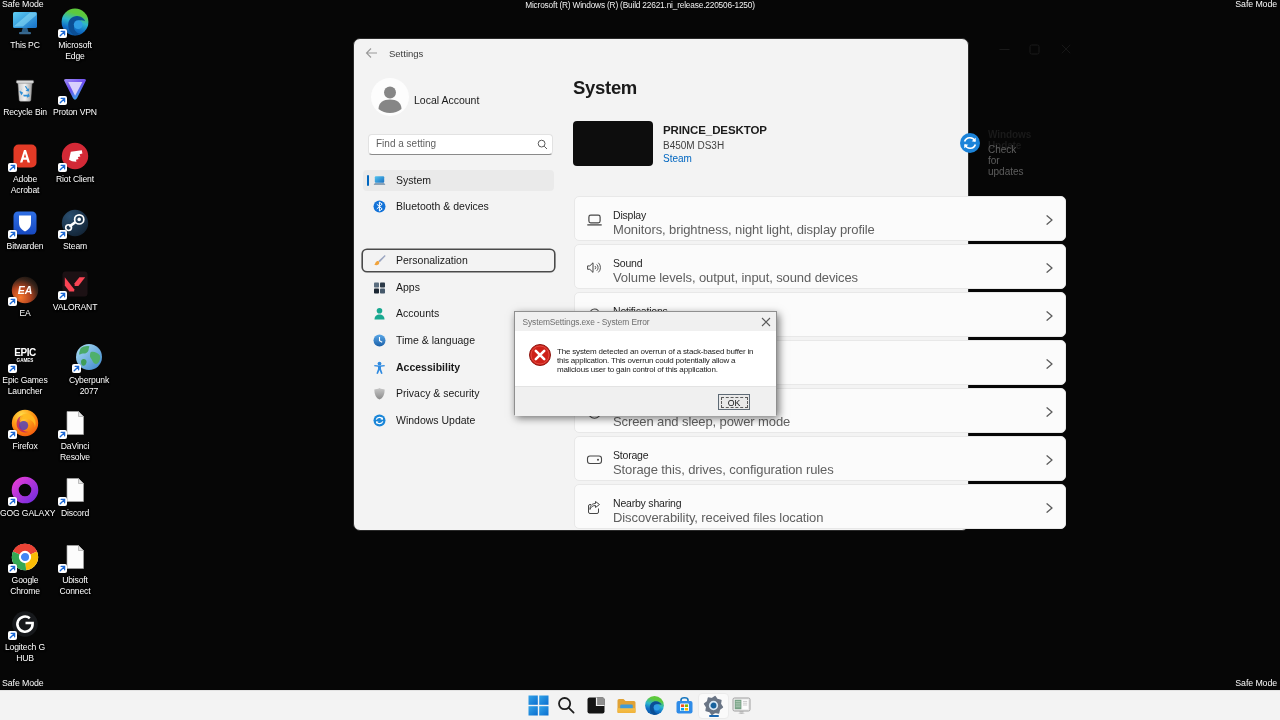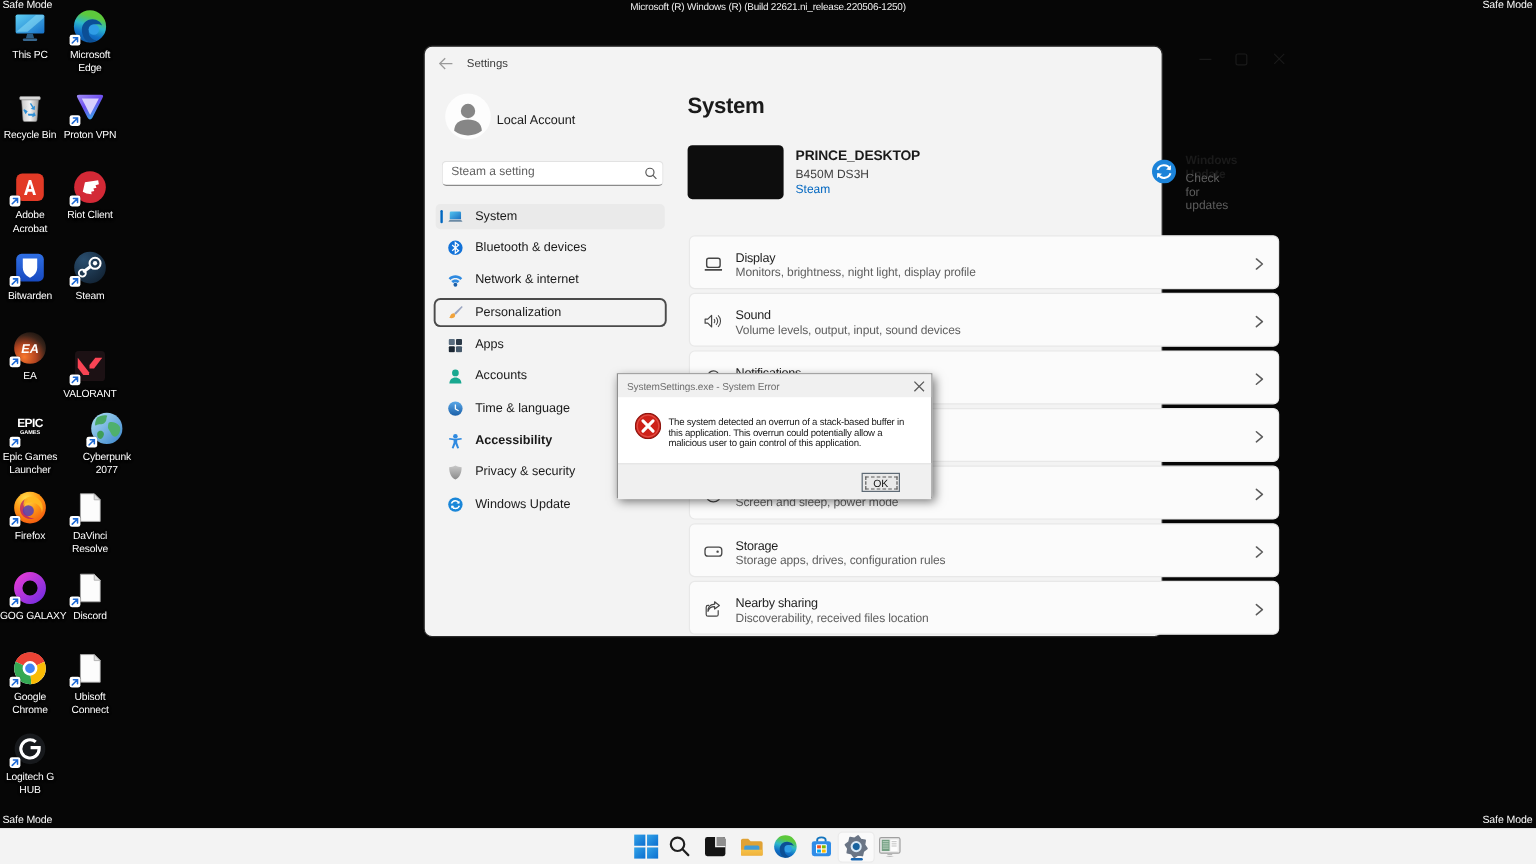--- a/index.html
+++ b/index.html
@@ -19,21 +19,21 @@
 #winttl { position:absolute; left:0; top:0; width:100%; height:32px; }
 
 #sidebar { position:absolute; left:0; top:32px; width:202px; height:460px; }
 .nav { position:absolute; left:9px; width:191px; height:21px; border-radius:4px; font-size:10.5px; color:#191919; line-height:21px; }
 .nav .nic { position:absolute; left:9.5px; top:4px; width:13px; height:13px; }
 .nav .ntx { position:absolute; left:33px; }
 
 .card { position:absolute; left:220px; width:491.5px; height:45px; background:#fbfbfb; border:1px solid #e8e8e8; border-radius:5px; }
 .card .cic { position:absolute; left:10.5px; top:14px; width:17px; height:17px; }
 .card .ct { position:absolute; left:38px; top:12.3px; font-size:10.5px; letter-spacing:-0.2px; color:#1f1f1f; }
-.card .cs { position:absolute; left:38px; top:25.3px; font-size:10px; letter-spacing:-0.1px; color:#606060; }
+.card .cs { position:absolute; left:38px; top:25.3px; font-size:13px; letter-spacing:-0.1px; color:#606060; }
 .card .chev { position:absolute; right:9px; top:16.5px; width:14px; height:14px; }
 
 #dlg { position:absolute; left:514px; top:311px; width:263px; height:104px; background:#fff; border:1px solid #8f8f8f; box-shadow:2px 3px 8px rgba(0,0,0,.55); }
 
 #taskbar { position:absolute; left:0; top:690px; width:1280px; height:30px; background:#f3f3f3; border-top:1px solid #e3e3e3; }
 .tbi { position:absolute; top:4px; width:21px; height:21px; }
 </style>
 </head>
 <body>
 <div id="stage">
@@ -195,21 +195,21 @@
         <span class="ic"><svg width="30" height="30" viewBox="0 0 30 30">
             <circle cx="15" cy="15" r="13.2" fill="url(#gEA)"></circle>
             <text x="15" y="19" font-family="Liberation Sans,sans-serif" font-size="10.5" font-weight="bold" font-style="italic" fill="#fff" text-anchor="middle">EA</text>
           </svg><span class="sc">
             <svg width="7" height="7" viewBox="0 0 7 7">
               <path d="M1.2 5.8 L5.3 1.7 M2.2 1.4 H5.6 V4.8" stroke="#1c68d4" stroke-width="1.3" fill="none" stroke-linecap="round"></path>
             </svg>
           </span></span>
         <div class="lbl" style="">EA</div>
       </div>
-<div class="dicon" style="left:50px;top:290px;">
+<div class="dicon" style="left:50px;top:269px;">
         <span class="ic"><svg width="30" height="30" viewBox="0 0 30 30">
             <rect x="2.5" y="2.5" width="25" height="25" rx="3" fill="#1c1114"></rect>
             <path d="M4.8 8.2 L14.2 20.2 V22.4 H9.4 L4.8 16.4 Z" fill="#fa4454"></path>
             <path d="M25.2 8.2 L18.4 17 H14.6 V14.2 L19.4 8.2 Z" fill="#fa4454"></path>
           </svg><span class="sc">
             <svg width="7" height="7" viewBox="0 0 7 7">
               <path d="M1.2 5.8 L5.3 1.7 M2.2 1.4 H5.6 V4.8" stroke="#1c68d4" stroke-width="1.3" fill="none" stroke-linecap="round"></path>
             </svg>
           </span></span>
         <div class="lbl" style="">VALORANT</div>
@@ -354,47 +354,39 @@
         </svg>
 </div>
 <div id="sidebar">
 <div class="abs" style="left:17px;top:7px;width:38px;height:38px;border-radius:50%;background:#fdfdfd;"></div>
 <svg class="abs" style="left:17px;top:7px;" width="38" height="38" viewBox="0 0 38 38">
           <circle cx="19" cy="14.5" r="6" fill="#868686"></circle>
           <path d="M7.5 31 C7.5 24.5 12.5 21.5 19 21.5 C25.5 21.5 30.5 24.5 30.5 31 A 19 19 0 0 1 7.5 31" fill="#868686"></path>
         </svg>
 <div class="abs" style="left:60px;top:23px;font-size:10.5px;color:#1a1a1a;">Local Account</div>
 <div class="abs" style="left:14px;top:62.5px;width:185px;height:21px;background:#fff;border:1px solid #e2e2e2;border-bottom:1px solid #8a8a8a;border-radius:4px;"></div>
-<div class="abs" style="left:22px;top:67px;font-size:10px;color:#616161;">Steam a setting</div>
+<div class="abs" style="left:22px;top:67px;font-size:10px;color:#616161;">Find a setting</div>
 <svg class="abs" style="left:183px;top:68px;" width="11" height="11" viewBox="0 0 11 11">
           <circle cx="4.6" cy="4.6" r="3.4" fill="none" stroke="#5a5a5a" stroke-width="1"></circle>
           <path d="M7.2 7.2 L10 10" stroke="#5a5a5a" stroke-width="1"></path>
         </svg>
 <div class="nav" style="top:98.7px;background:#eaeaea;">
           <span class="abs" style="left:3.8px;top:5.2px;width:2.6px;height:11px;border-radius:2px;background:#0067c0;"></span>
           <svg class="nic" width="13" height="13" viewBox="0 0 13 13">
             <rect x="1.8" y="2.2" width="9.4" height="6.6" rx="1" fill="url(#nScr)"></rect>
             <path d="M0.6 10.8 H12.4 L11.2 9.2 H1.8 Z" fill="#6b8aa5"></path>
           </svg>
           <span class="ntx">System</span>
         </div>
 <div class="nav" style="top:125.4px;">
           <svg class="nic" width="13" height="13" viewBox="0 0 13 13">
             <circle cx="6.5" cy="6.5" r="6" fill="#1272d8"></circle>
             <path d="M3.8 4.2 L9.2 8.9 L6.4 11 V2 L9.2 4.2 L3.8 8.9" stroke="#fff" stroke-width="1" fill="none"></path>
           </svg>
           <span class="ntx">Bluetooth &amp; devices</span>
-        </div>
-<div class="nav" style="top:152.1px;">
-          <svg class="nic" width="13" height="13" viewBox="0 0 13 13">
-            <path d="M0.8 4.8 C4 1.6 9 1.6 12.2 4.8 L10.6 6.4 C8.3 4.2 4.7 4.2 2.4 6.4 Z" fill="#2f8ae0"></path>
-            <path d="M3 7.2 C5 5.4 8 5.4 10 7.2 L8.4 8.9 C7.3 7.9 5.7 7.9 4.6 8.9 Z" fill="#2f8ae0"></path>
-            <circle cx="6.5" cy="10.3" r="1.6" fill="#1a5fa8"></circle>
-          </svg>
-          <span class="ntx">Network &amp; internet</span>
         </div>
 <div class="nav" style="top:178.8px;box-shadow:0 0 0 1.6px #4a4a4a;">
           <svg class="nic" width="13" height="13" viewBox="0 0 13 13">
             <path d="M11.8 1 L12.6 1.9 L6.8 8.2 L5.4 7 Z" fill="#9aa5c0"></path>
             <path d="M5.8 7.4 C6.6 8.2 6.4 9.8 5.4 10.6 C4.2 11.5 2.2 11.3 1.2 10.8 C2.2 10.3 2 9.4 2.6 8.5 C3.3 7.4 5 6.6 5.8 7.4 Z" fill="#f0a33c"></path>
           </svg>
           <span class="ntx">Personalization</span>
         </div>
 <div class="nav" style="top:205.5px;">
           <svg class="nic" width="13" height="13" viewBox="0 0 13 13">
@@ -513,21 +505,21 @@
         <svg class="chev" width="14" height="14" viewBox="0 0 14 14">
           <path d="M5 2.8 L10 7 L5 11.2" stroke="#5c5c5c" stroke-width="1.3" fill="none" stroke-linecap="round" stroke-linejoin="round"></path>
         </svg>
       </div>
 <div class="card" style="top:396.5px;">
         <svg class="cic" width="17" height="17" viewBox="0 0 17 17">
           <rect x="1.5" y="5" width="14" height="7.5" rx="2.5" fill="none" stroke="#474747" stroke-width="1.1"></rect>
           <circle cx="12" cy="8.7" r="1" fill="#474747"></circle>
         </svg>
         <div class="ct">Storage</div>
-        <div class="cs">Storage apps, drives, configuration rules</div>
+        <div class="cs">Storage this, drives, configuration rules</div>
         <svg class="chev" width="14" height="14" viewBox="0 0 14 14">
           <path d="M5 2.8 L10 7 L5 11.2" stroke="#5c5c5c" stroke-width="1.3" fill="none" stroke-linecap="round" stroke-linejoin="round"></path>
         </svg>
       </div>
 <div class="card" style="top:444.5px;">
         <svg class="cic" width="17" height="17" viewBox="0 0 17 17">
           <path d="M9.5 2.5 L13.5 5.5 L9.5 8.5 V6.5 C6 6.5 4.5 8.5 4 10.5 C3.8 8 4.8 4.7 9.5 4.5 Z" fill="none" stroke="#474747" stroke-width="1" stroke-linejoin="round"></path>
           <path d="M12.5 9.5 V13 Q12.5 14.5 11 14.5 H4 Q2.5 14.5 2.5 13 V7 Q2.5 5.5 4 5.5 H5" fill="none" stroke="#474747" stroke-width="1"></path>
         </svg>
         <div class="ct">Nearby sharing</div>

